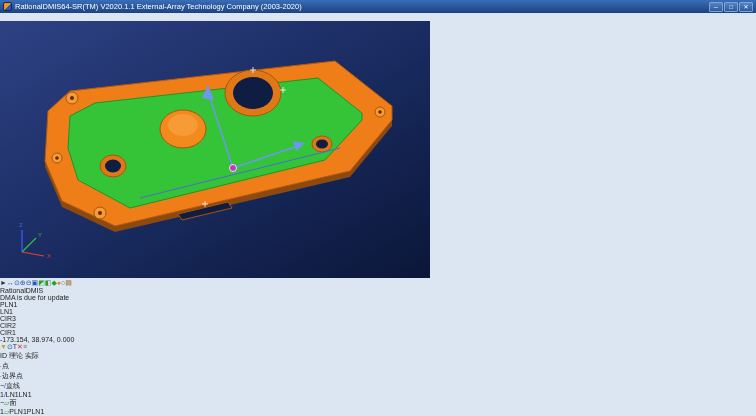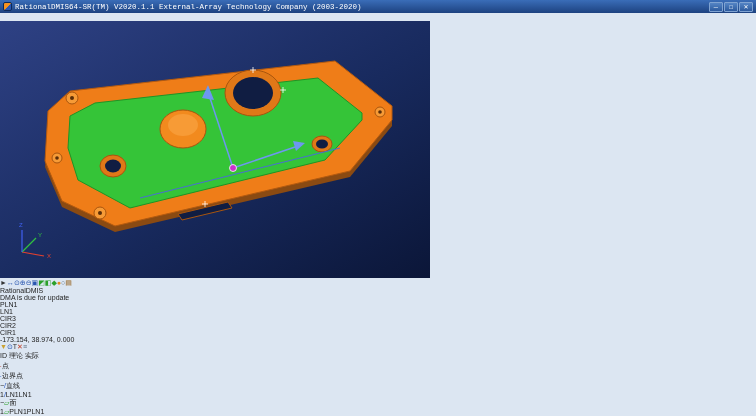--- a/index.html
+++ b/index.html
@@ -6,21 +6,21 @@
 html,body{width:756px;height:416px;overflow:hidden;background:#222;
   font-family:"Liberation Sans","DejaVu Sans",sans-serif;}
 .window{position:relative;width:756px;height:416px;background:#dce6f2;font-size:7px;color:#222;}
 
 
 .titlebar{position:absolute;top:0;left:0;right:0;height:13px;
   background:linear-gradient(#3a6db8,#1d4280);color:#fff;display:flex;align-items:center;
   padding:0 3px;font-size:7.5px;white-space:nowrap;}
 .app-icon{width:9px;height:9px;flex:none;border-radius:2px;margin-right:3px;
   background:linear-gradient(135deg,#f6921e 50%,#2a57b0 50%);border:1px solid #0c2a5a;}
-.title-text{overflow:hidden;text-overflow:ellipsis;font-family:Liberation Mono, monospace;}
+.title-text{overflow:hidden;text-overflow:ellipsis;}
 .win-btns{margin-left:auto;display:flex;gap:1px;}
 .win-btn{width:14px;height:10px;background:linear-gradient(#5585c5,#2c5a9e);border:1px solid #7fa3d2;
   color:#fff;font-size:6px;line-height:8px;text-align:center;border-radius:1px;}
 .win-btn.close{background:linear-gradient(#e06a52,#b93категор;}
 
 
 .menubar{position:absolute;top:13px;left:0;right:0;height:14px;
   background:linear-gradient(#f4f8fc,#d8e2ef);border-bottom:1px solid #aab8cc;
   display:flex;align-items:center;padding:0 3px;gap:1px;}
 .icon{width:12px;height:12px;flex:none;display:inline-flex;align-items:center;justify-content:center;

